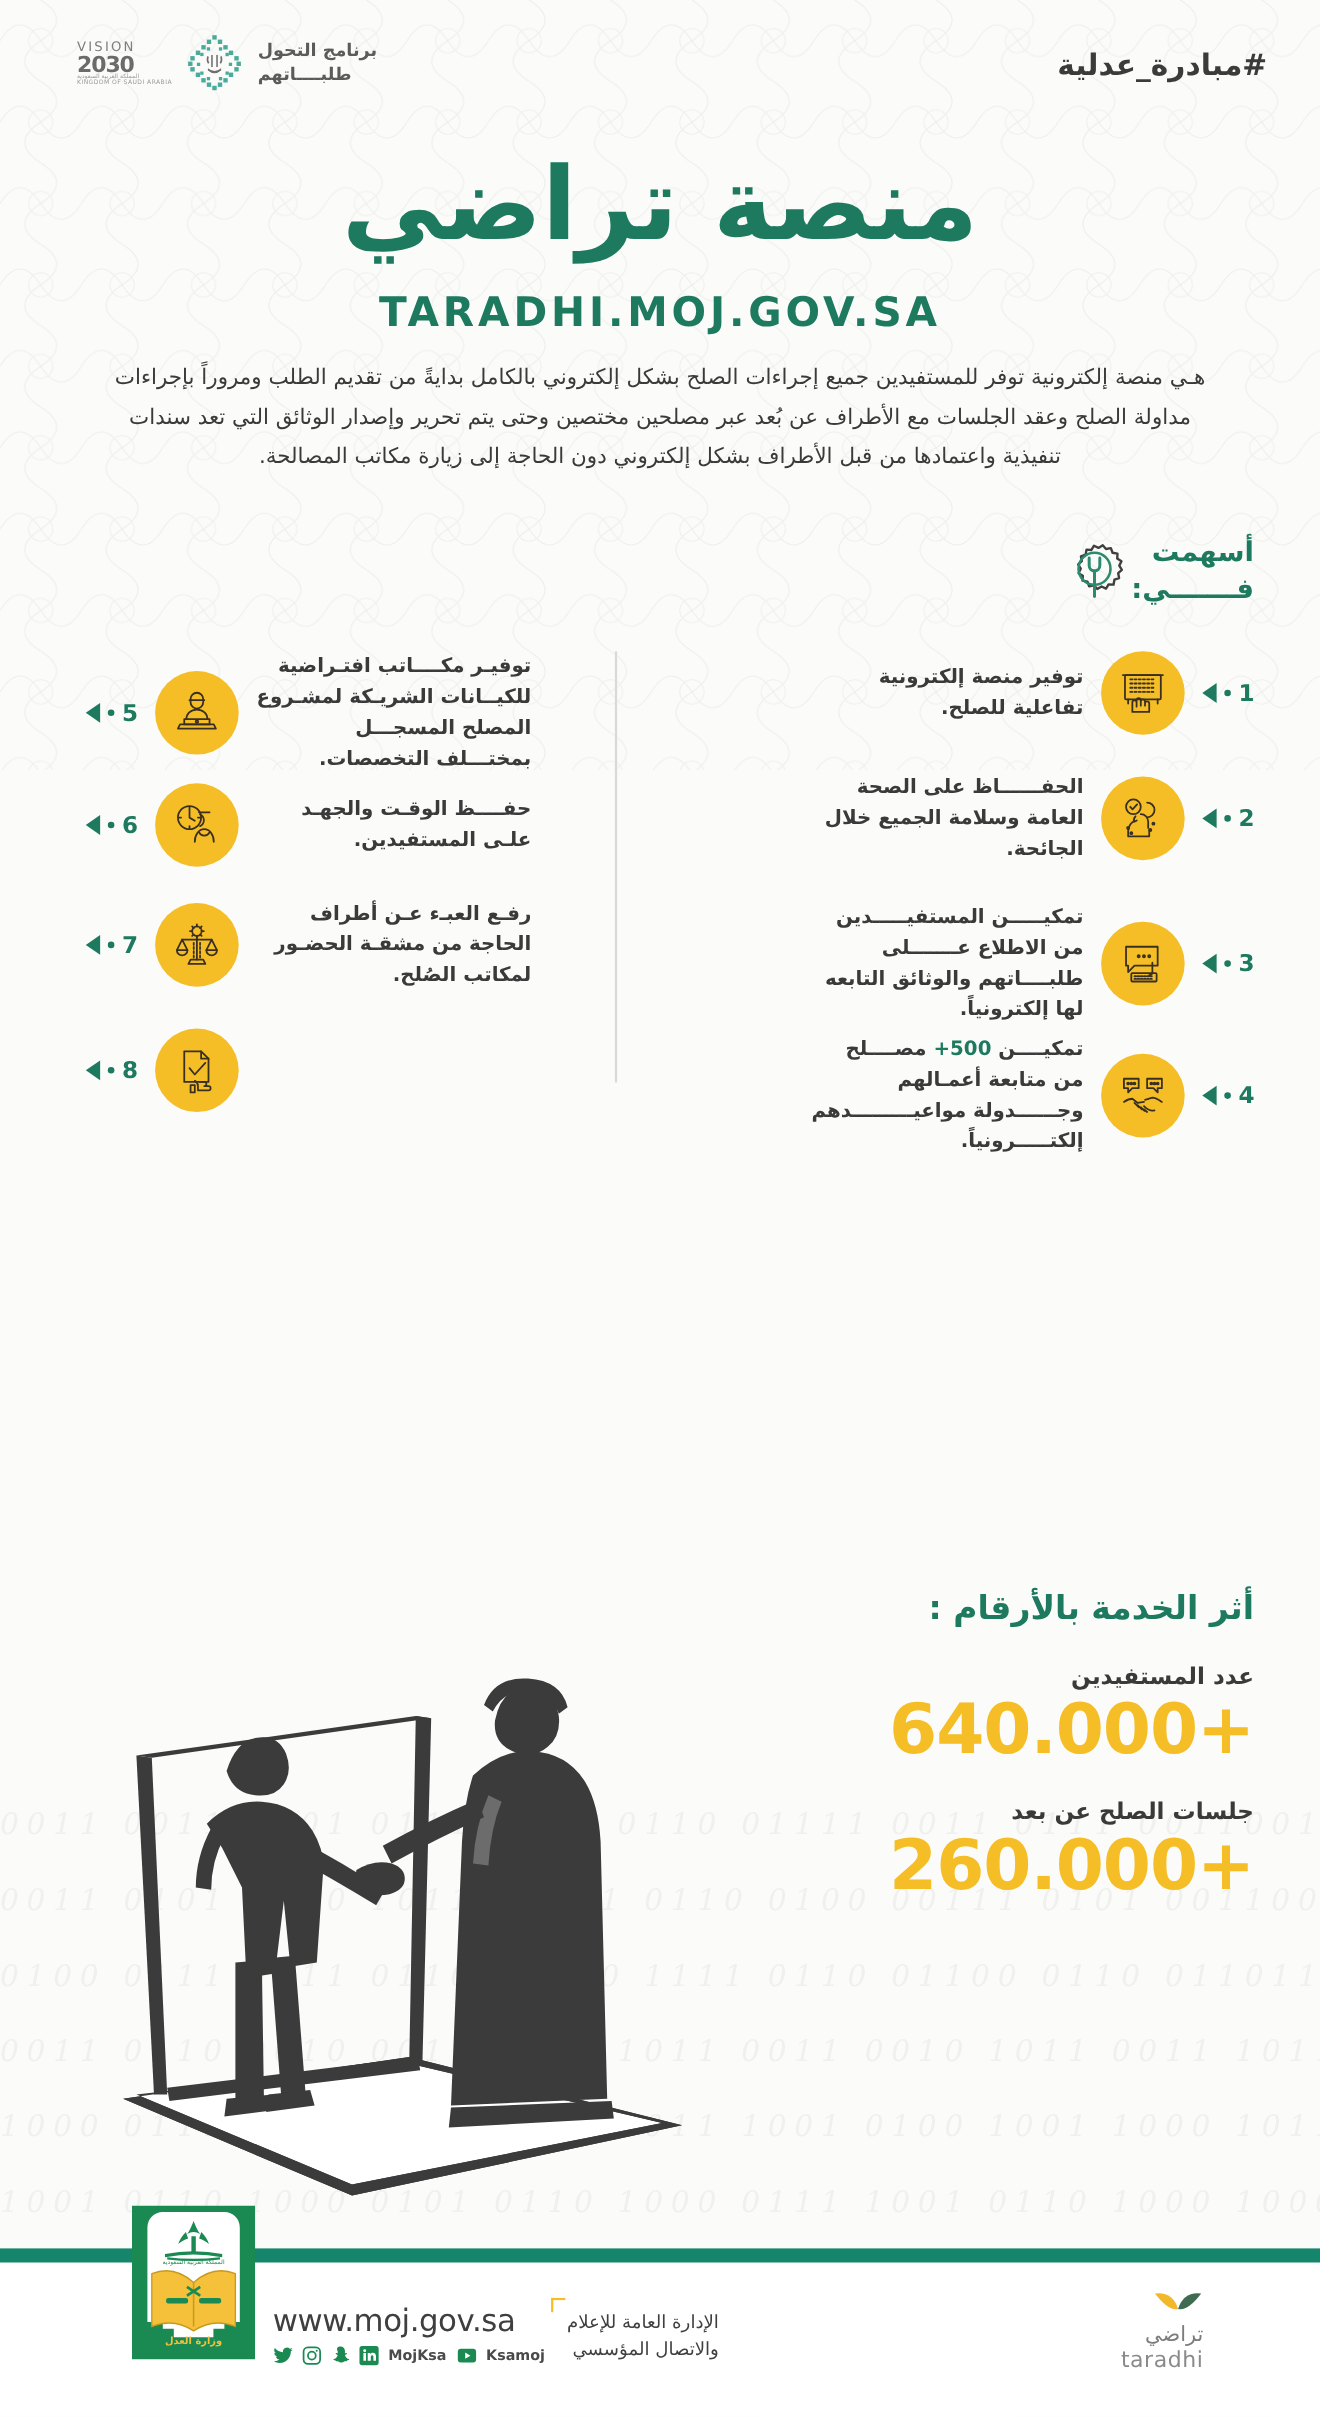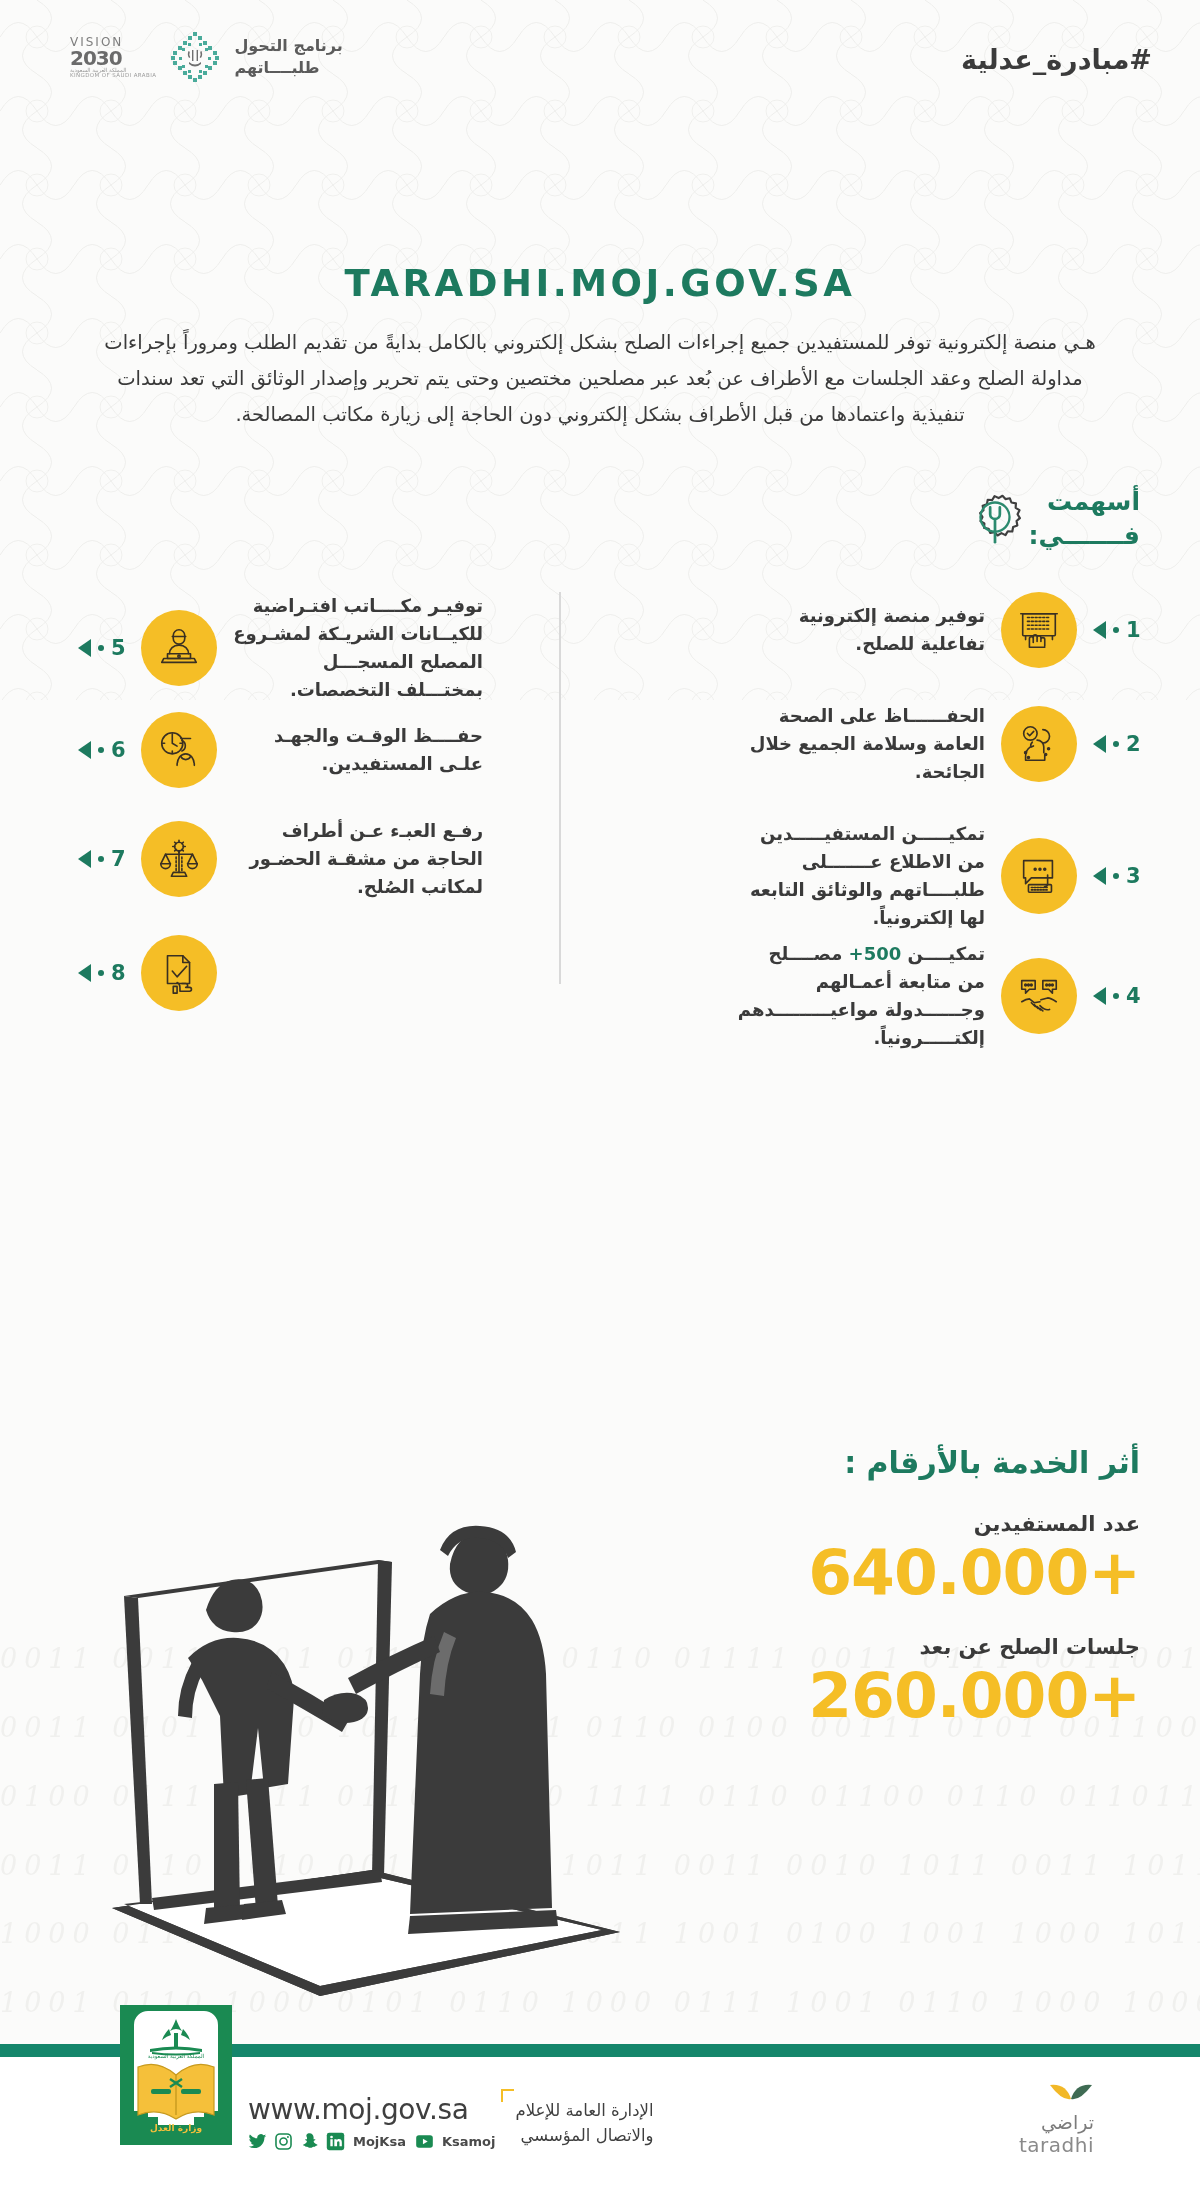--- a/index.html
+++ b/index.html
@@ -382,20 +382,21 @@
         <div class="v2030-text">
           <div class="t1">VISION</div>
           <div class="t2">2030</div>
           <div class="t3">المملكة العربية السعودية</div>
           <div class="t3">KINGDOM OF SAUDI ARABIA</div>
         </div>
       </div>
     </div>
   </div>
 
+  <div class="hero-title">منصة تراضي</div>
   <div class="hero-url">TARADHI.MOJ.GOV.SA</div>
   <div class="hero-desc">هـي منصة إلكترونية توفر للمستفيدين جميع إجراءات الصلح بشكل إلكتروني بالكامل بدايةً من تقديم الطلب ومروراً بإجراءات مداولة الصلح وعقد الجلسات مع الأطراف عن بُعد عبر مصلحين مختصين  وحتى يتم تحرير وإصدار الوثائق التي تعد سندات تنفيذية واعتمادها من قبل الأطراف بشكل إلكتروني دون الحاجة إلى زيارة مكاتب المصالحة.</div>
 
   <div class="contrib-head">
     <div class="contrib-label">
       <div>أسهمت</div>
       <div>فـــــــي:</div>
     </div>
     <svg class="gear-icon" viewBox="0 0 64 64">
       <g fill="none" stroke="#3f3f3f" stroke-width="2.4" stroke-linejoin="round">

